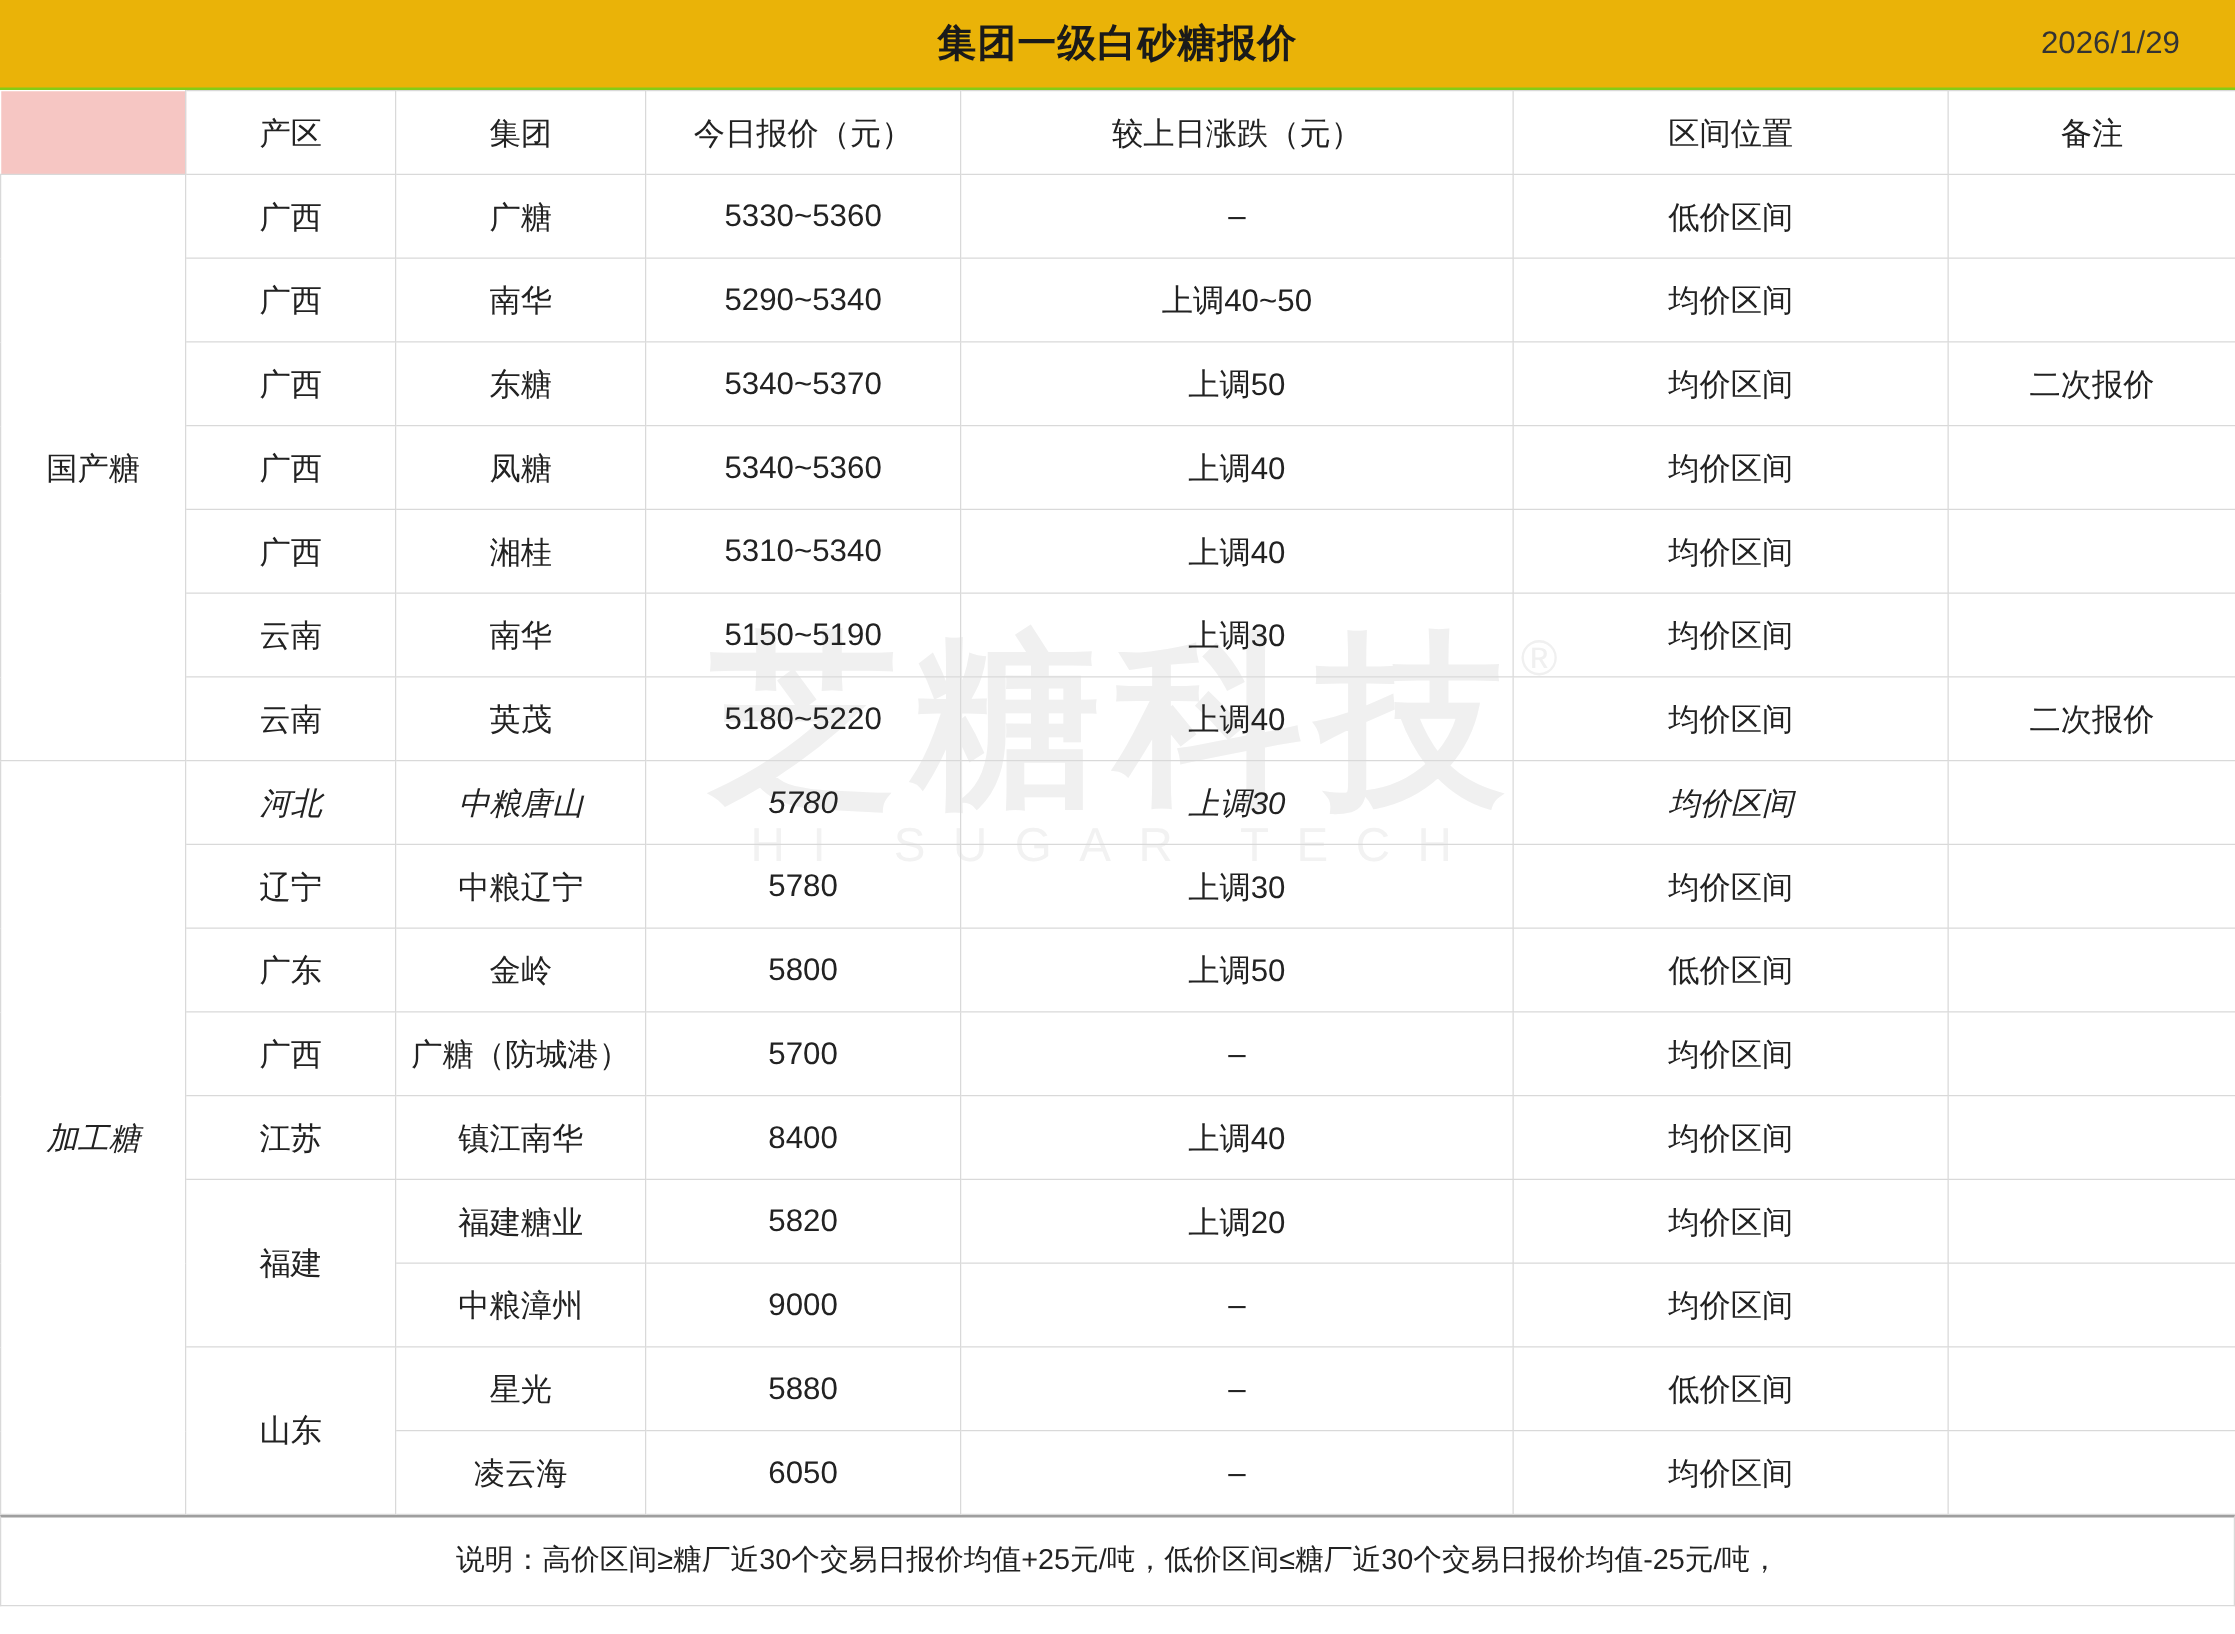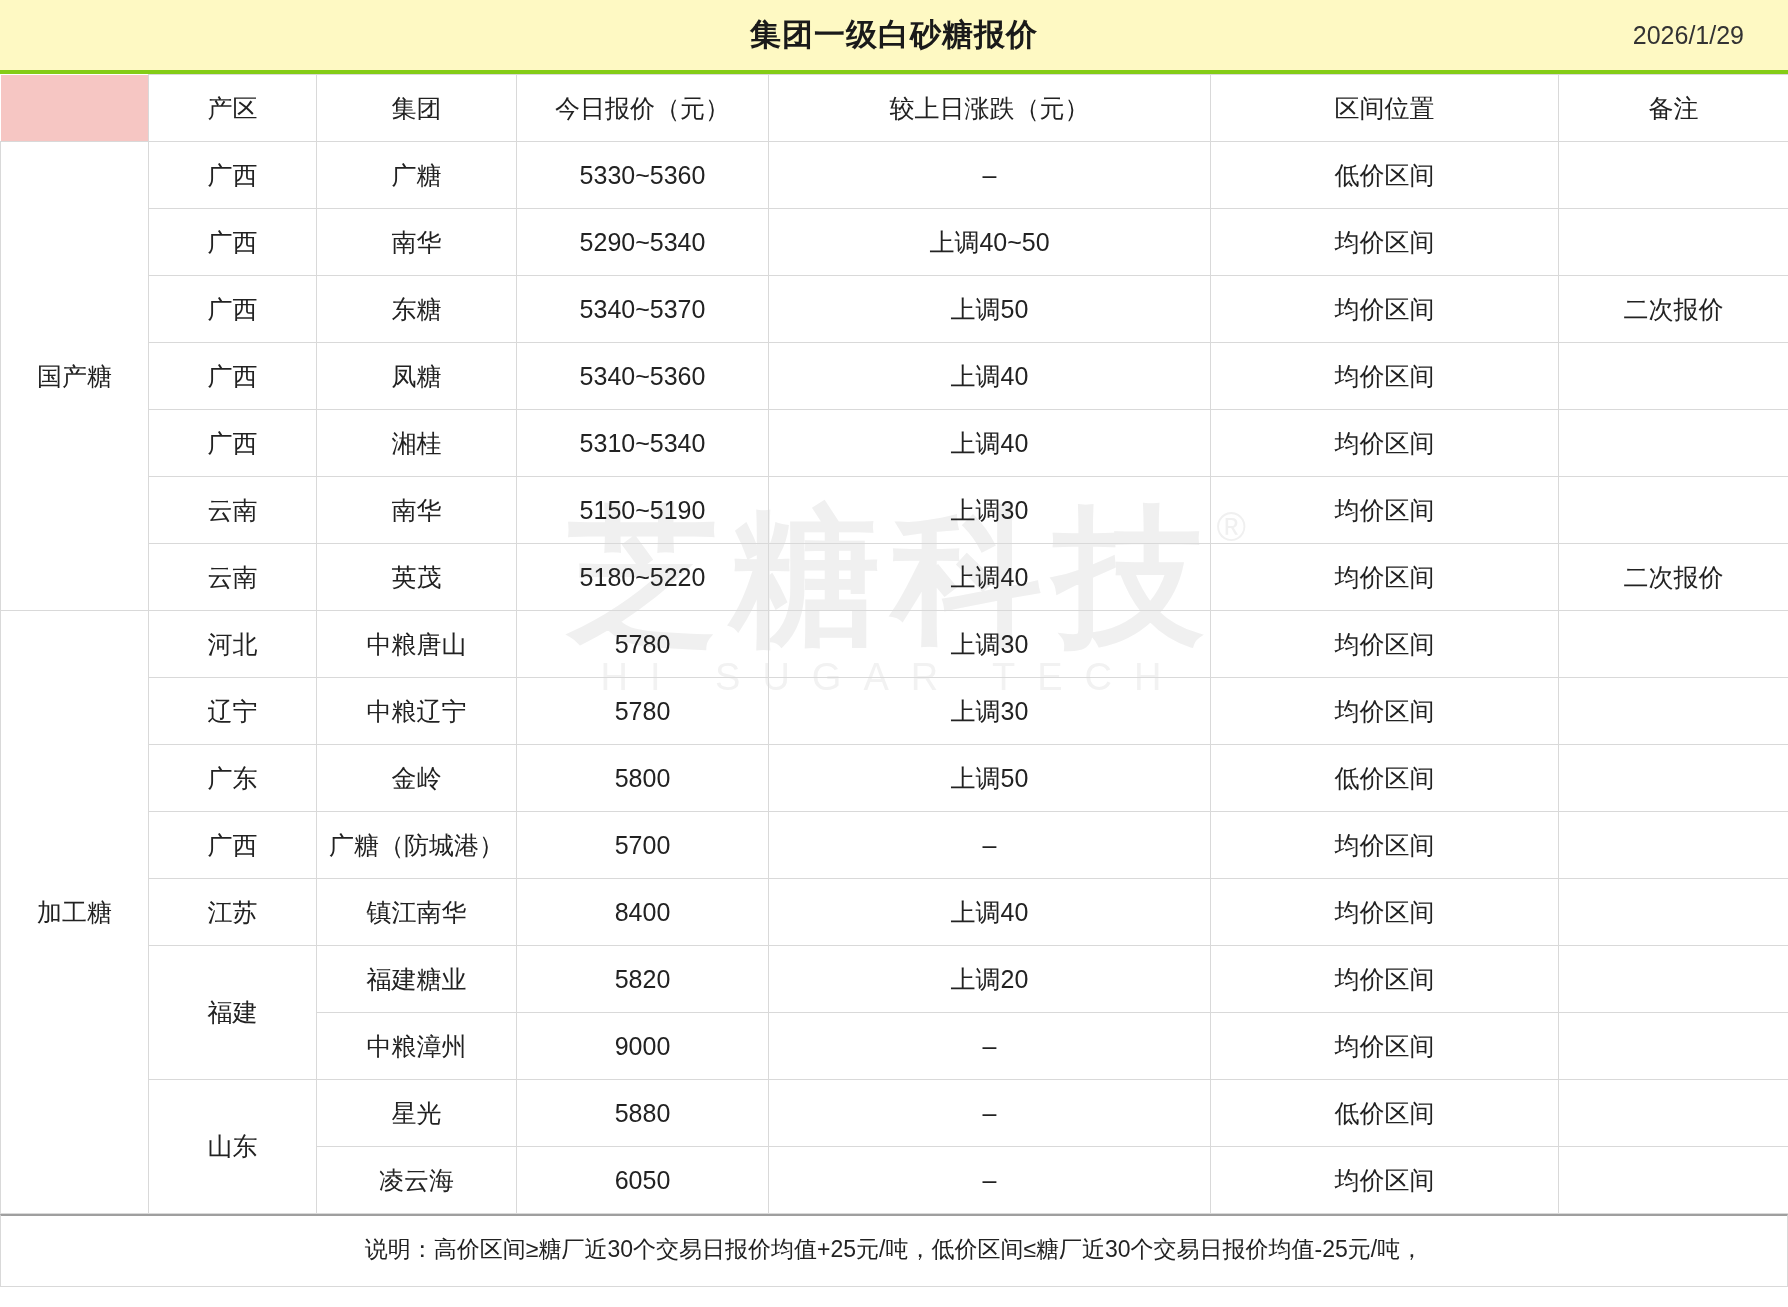--- a/index.html
+++ b/index.html
@@ -62,22 +62,22 @@
   }
 
   
   .titlebar {
     position: relative;
     z-index: 2;
     height: 70px;
     display: flex;
     align-items: center;
     justify-content: center;
-    border-bottom: 4px solid #84cc16;
-    background: #fef9c3;
+    border-bottom: 2px solid #84cc16;
+    background: #eab308;
   }
   .titlebar .title {
     font-size: 31px;
     font-weight: bold;
     color: #1a1a1a;
     letter-spacing: 1px;
   }
   .titlebar .date {
     position: absolute;
     right: 44px;
@@ -112,20 +112,21 @@
     font-size: 25px;
     color: #1a1a1a;
     border: 1px solid #f2b9b6;
     font-family: Liberation Serif, serif;
   }
   td.cat {
     border-right: 2px solid #9f9f9f;
   }
   .sec-divider td {
     border-top: 2px solid #9f9f9f;
+    font-style: italic;
   }
   .up {
     color: #e8211c;
   }
   .note {
     color: #e8211c;
   }
   .dash {
     color: #555555;
   }

